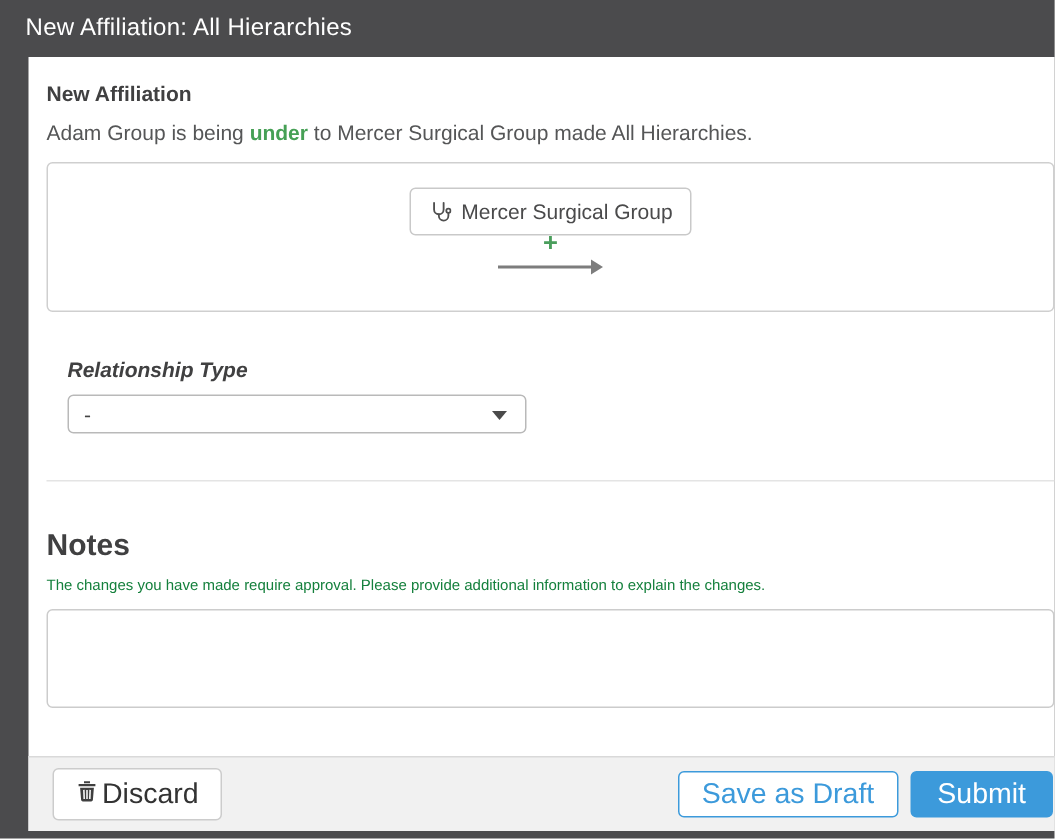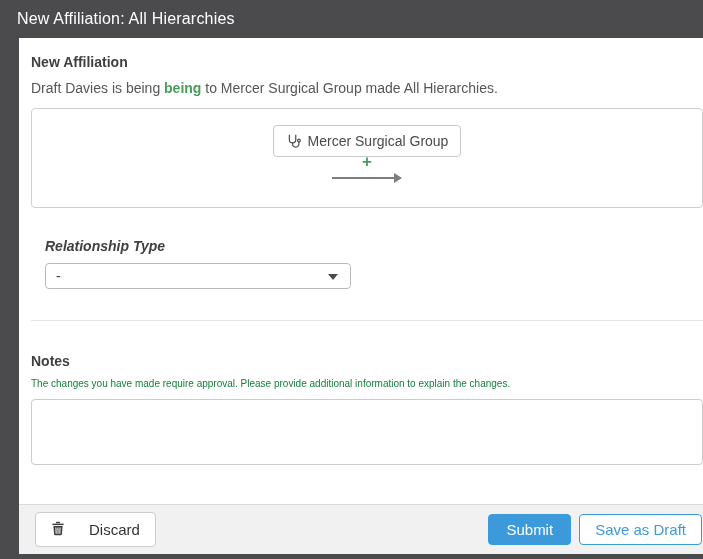--- a/index.html
+++ b/index.html
@@ -116,21 +116,21 @@
   }
 
   .divider {
     margin: 31px 12px 0;
     border: none;
     border-top: 1px solid #e4e4e4;
     height: 0;
   }
 
   
-  .notes-heading { margin: 32px 12px 0; font-size: 14px; font-weight: bold; color: #404041; }
+  .notes-heading { margin: 32px 12px 0; font-size: 20px; font-weight: bold; color: #404041; }
   .notes-desc { margin: 9px 12px 0; font-size: 10px; color: #15803d; }
   .notes-textarea {
     display: block;
     margin: 10px 12px 0;
     width: 672px;
     height: 66px;
     border: 1px solid #cccccc;
     border-radius: 4px;
     font-family: "Liberation Sans", sans-serif;
     font-size: 14px;
@@ -147,24 +147,24 @@
     border-top: 1px solid #d9d9d9;
     display: flex;
     align-items: center;
     justify-content: space-between;
     padding: 0 13px 0 16px;
   }
   .btn {
     display: inline-flex;
     align-items: center;
     justify-content: center;
-    gap: 24px;
+    gap: 3px;
     border-radius: 4px;
     font-family: "Liberation Sans", sans-serif;
-    font-size: 15px;
+    font-size: 19px;
     cursor: pointer;
   }
   .btn-discard {
     height: 35px;
     padding: 0 15px;
     background: #ffffff;
     border: 1px solid #cccccc;
     color: #333333;
   }
   .footer-right { display: flex; align-items: center; gap: 8px; }
@@ -191,22 +191,22 @@
   <div class="modal-header">
     <span>New Affiliation: All Hierarchies</span>
   </div>
 
   <div class="modal-content">
     <div class="modal-body">
 
       <div class="section-heading">New Affiliation</div>
 
       <p class="intro-text">
-        <span>Draft Davies is being</span>
-        <span class="highlight-added">being</span>
+        <span>Adam Group is being</span>
+        <span class="highlight-added">under</span>
         <span>to Mercer Surgical Group made All Hierarchies.</span>
       </p>
 
       <div class="diagram-box">
         <div class="node">
           <span>
             <svg width="15" height="15" viewBox="0 0 16 16" fill="none" stroke="#4f4f4f" stroke-width="1.3" stroke-linecap="round">
               <path d="M3.6 1.3 V6 a3.4 3.4 0 0 0 6.8 0 V1.3"></path>
               <path d="M7 9.6 v0.9 a3.4 3.4 0 0 0 6.8 0 V8.4"></path>
               <circle cx="13.8" cy="6.9" r="1.5"></circle>
@@ -250,22 +250,22 @@
               <line x1="4.9" y1="6.6" x2="5.15" y2="12.7"></line>
               <line x1="7" y1="6.6" x2="7" y2="12.7"></line>
               <line x1="9.1" y1="6.6" x2="8.85" y2="12.7"></line>
             </g>
           </svg>
         </span>
         <span>Discard</span>
       </button>
 
       <div class="footer-right">
+        <button class="btn btn-outline-blue">
+          <span>Save as Draft</span>
+        </button>
         <button class="btn btn-blue">
           <span>Submit</span>
-        </button>
-        <button class="btn btn-outline-blue">
-          <span>Save as Draft</span>
         </button>
       </div>
     </div>
   </div>
 </div>
 
 </body></html>

